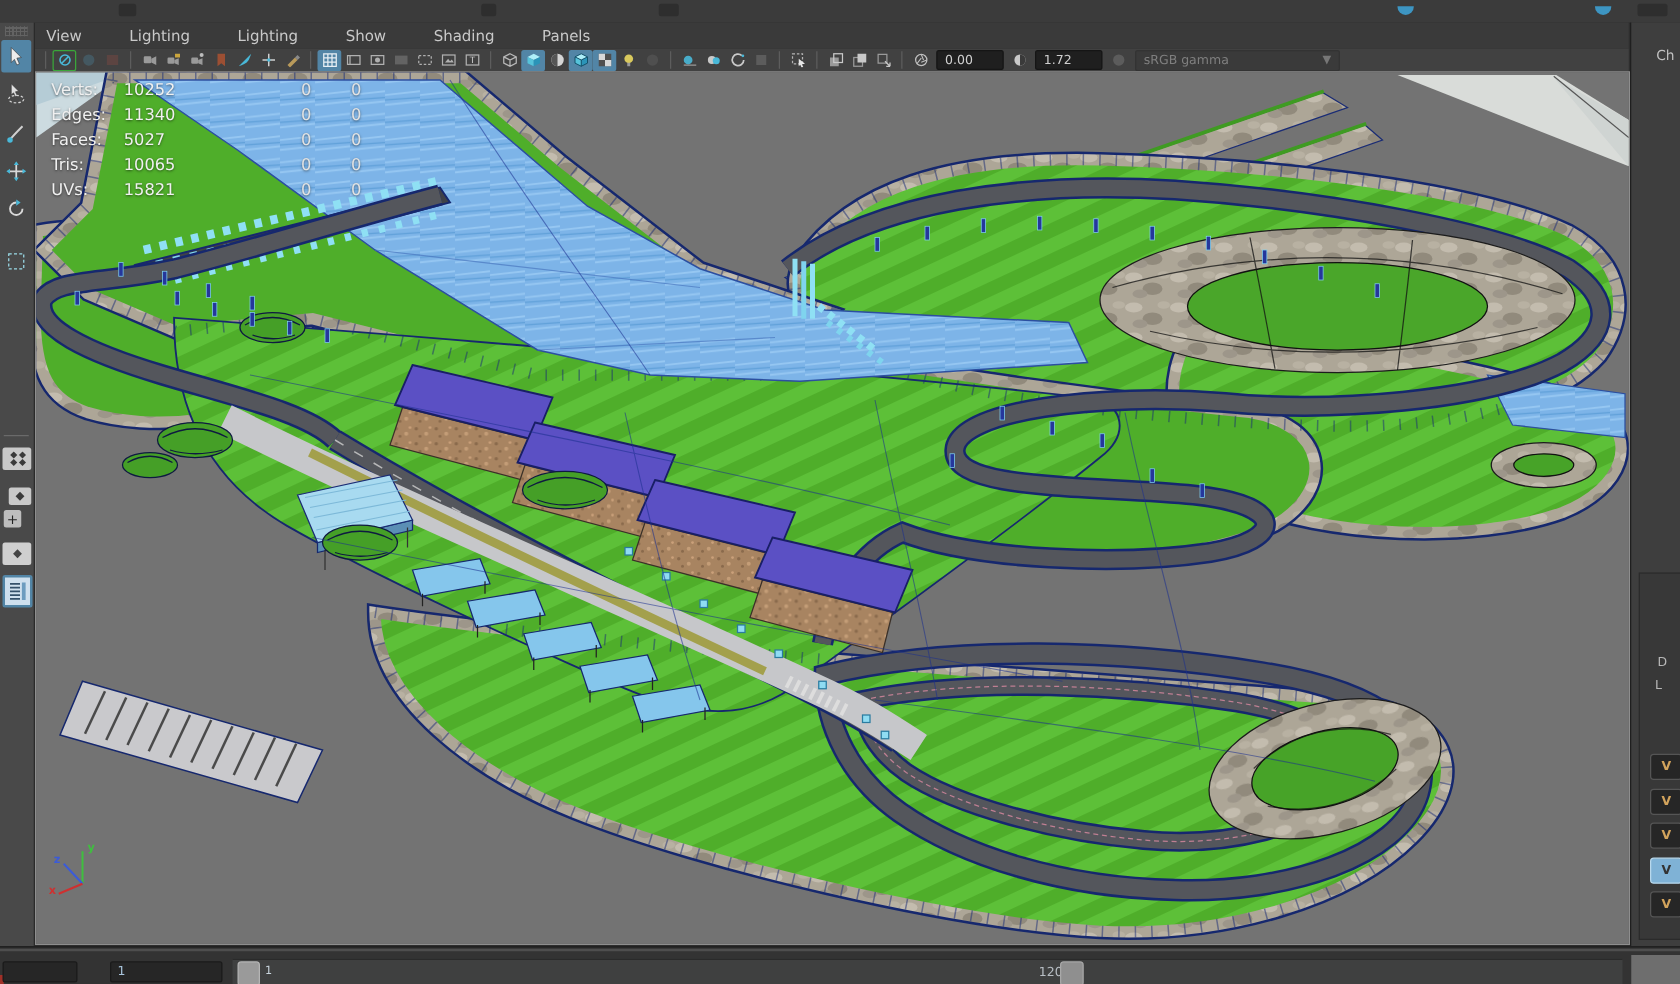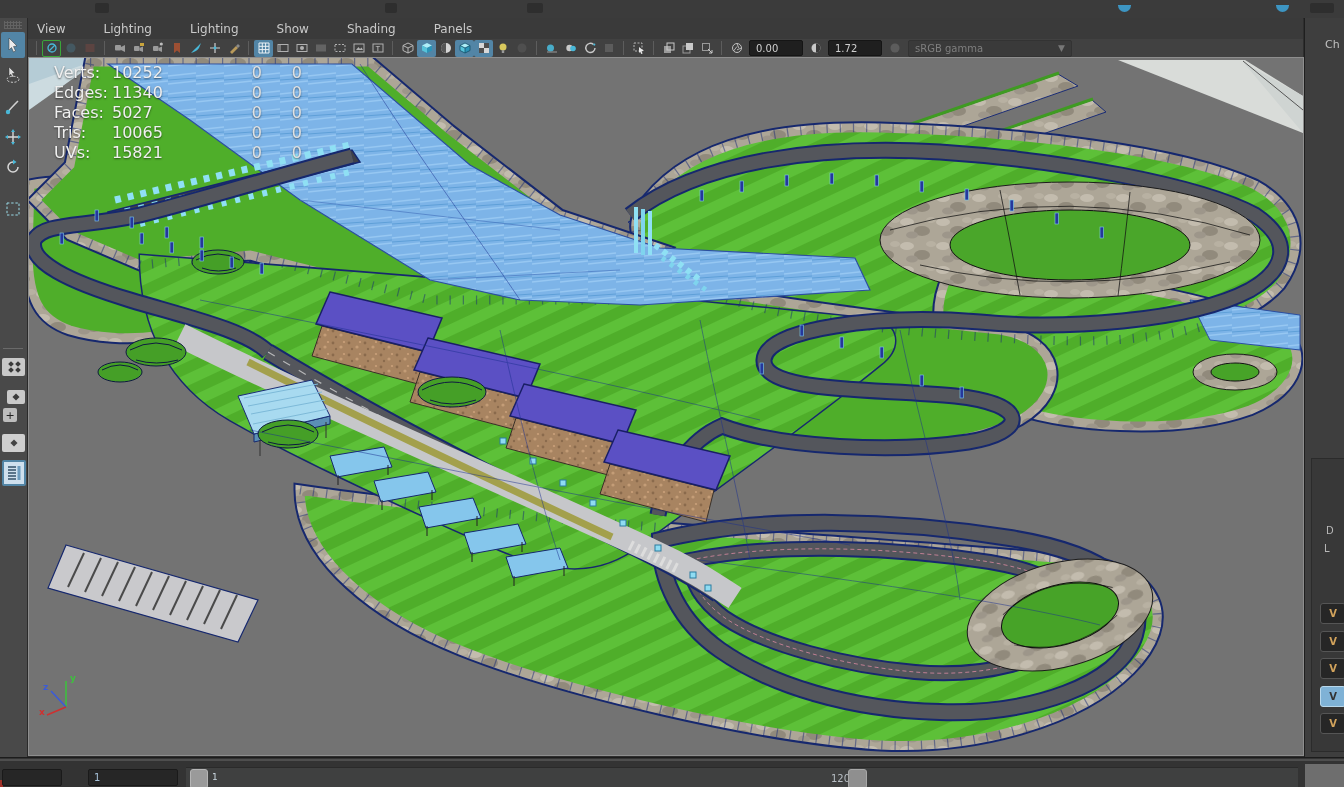--- a/index.html
+++ b/index.html
@@ -28,21 +28,21 @@
   #toolstrip .grip{position:absolute;left:4px;top:3px;width:18px;height:8px;
      background:repeating-linear-gradient(90deg,#6a6a6a 0 1px,transparent 1px 3px),repeating-linear-gradient(0deg,#6a6a6a 0 1px,transparent 1px 3px);opacity:.8;}
   .tool{position:absolute;left:1px;width:24px;height:26px;border-radius:2px;display:flex;align-items:center;justify-content:center;}
   .tool.on{background:#5285a6;}
   .lay{position:absolute;left:2px;border-radius:2px;display:flex;align-items:center;justify-content:center;}
   #strip-sep{position:absolute;left:3px;top:330px;width:20px;height:1px;background:#6a6a6a;}
   
   #viewport{left:29px;top:58px;width:1274px;height:697px;background:#737373;outline:1px solid #8e8e8e;}
   #scene{position:absolute;left:0;top:0;}
   
-  #hud{left:25px;top:4px;font-size:16px;color:#f0f0f0;text-shadow:0 1px 2px rgba(0,0,0,.55);}
+  #hud{left:12px;top:4px;font-size:13px;color:#f0f0f0;text-shadow:0 1px 2px rgba(0,0,0,.55);}
   .hudrow{display:flex;height:20px;align-items:center;}
   .hudrow .l{width:58px;}
   .hudrow .v{width:88px;}
   .hudrow .c2{width:62px;text-align:right;color:#e2e2e2;}
   .hudrow .c3{width:40px;text-align:right;color:#e2e2e2;}
   #persp{left:0;right:0;bottom:4px;text-align:center;font-size:11px;font-weight:bold;color:#dcdcdc;text-shadow:0 1px 2px rgba(0,0,0,.4);}
   #axis{left:8px;bottom:38px;}
   #axis text{font-size:9px;font-weight:bold;}
   
   #rightpanel{left:1304px;top:18px;width:40px;height:739px;background:#3e3e3e;border-left:1px solid #1f1f1f;}

